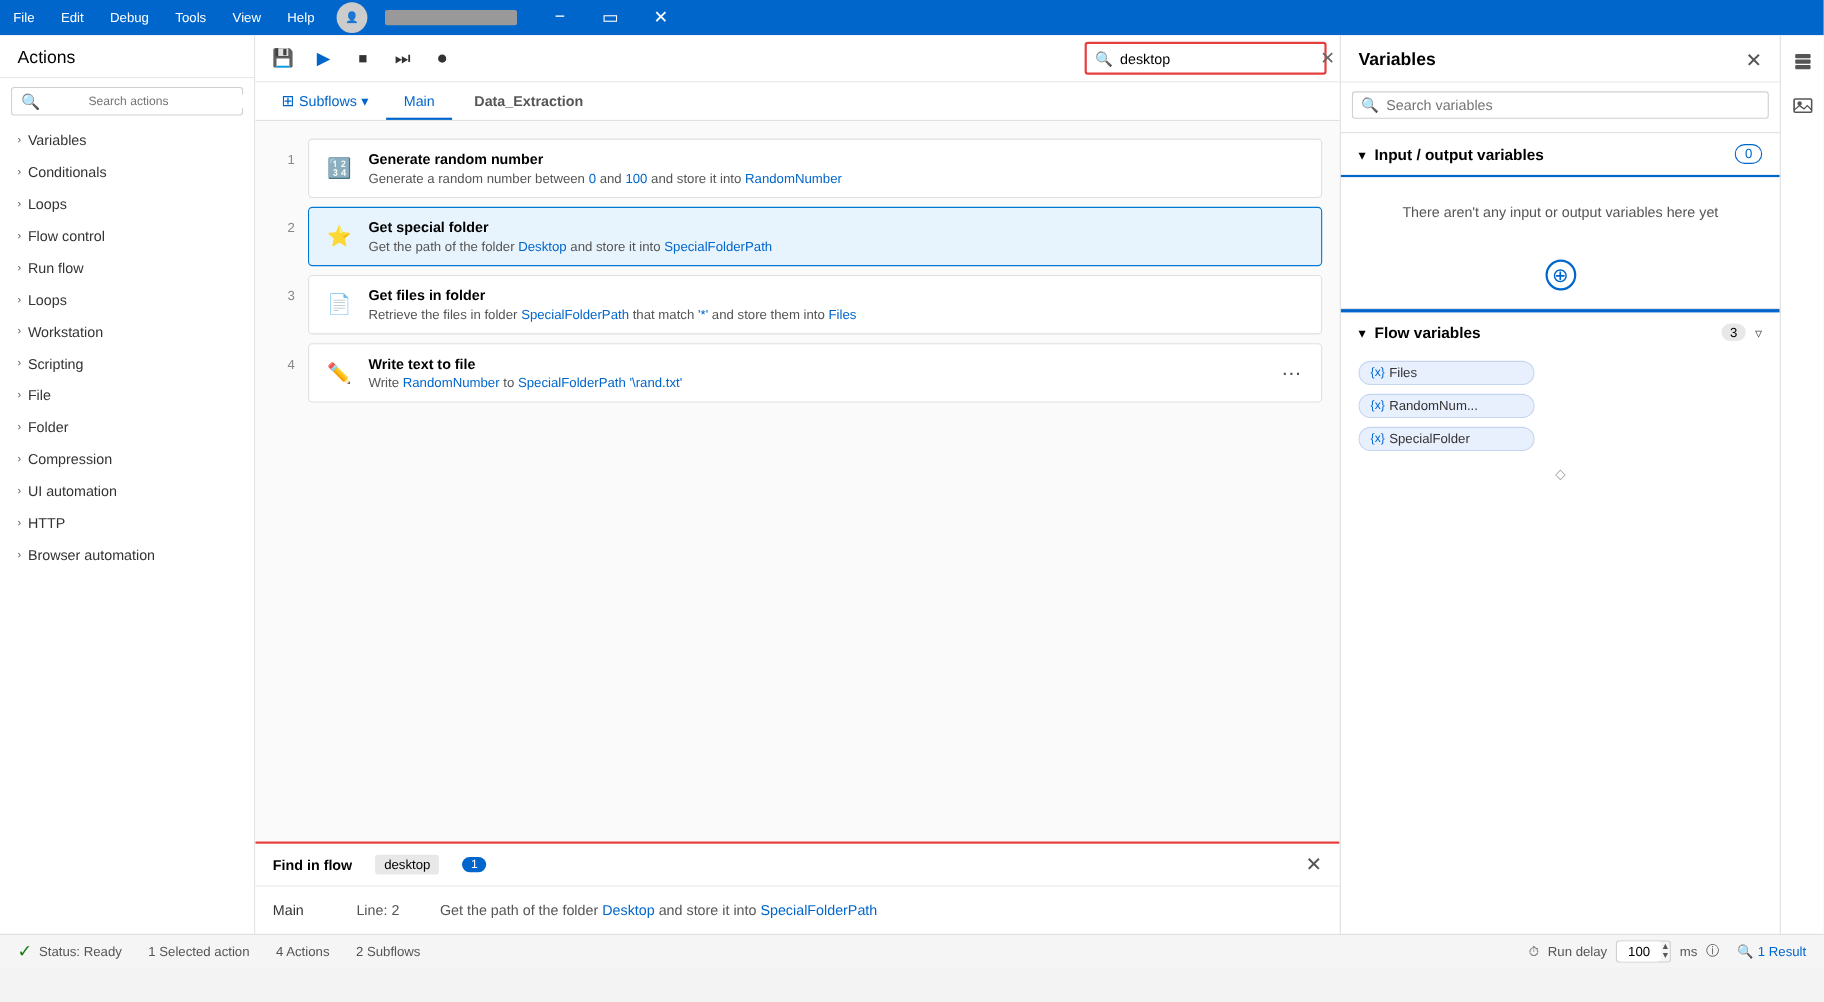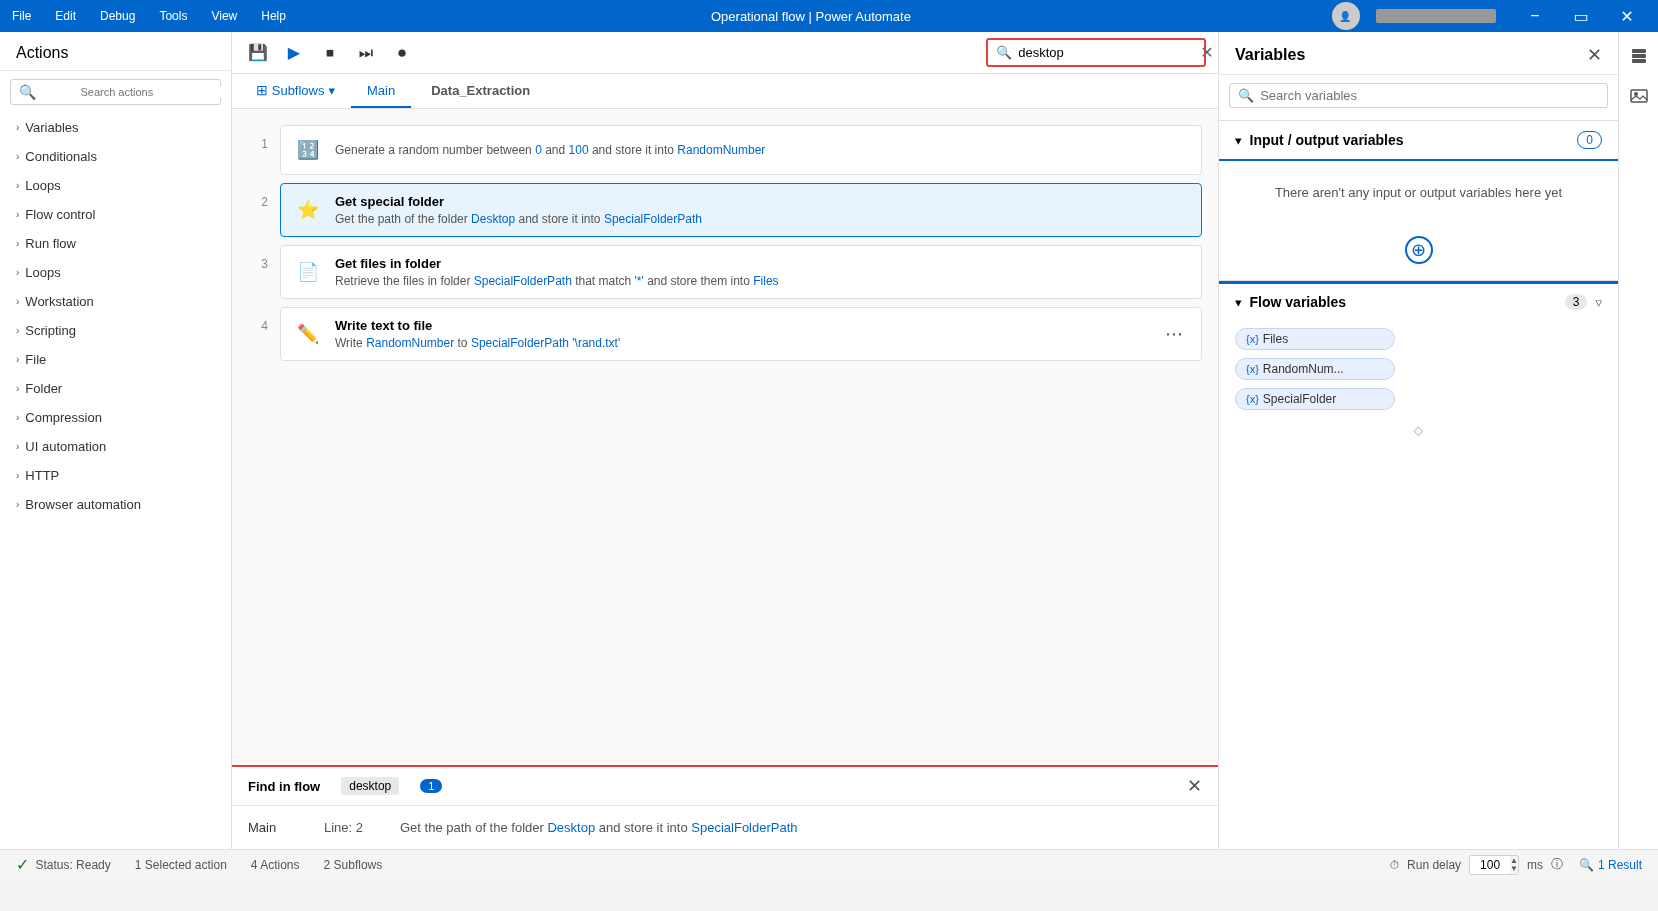--- a/index.html
+++ b/index.html
@@ -434,21 +434,20 @@
 
   <div class="titlebar">
     <div class="titlebar-menu">
       <span>File</span>
       <span>Edit</span>
       <span>Debug</span>
       <span>Tools</span>
       <span>View</span>
       <span>Help</span>
     </div>
-    <div class="titlebar-title">Operational flow | Power Automate</div>
     <div class="titlebar-avatar">👤</div>
     <div style="width:120px; background:#999; height:14px; border-radius:2px;"></div>
     <div class="titlebar-controls">
       <span>−</span>
       <span>▭</span>
       <span class="close">✕</span>
     </div>
   </div>
 
   <div style="display:flex; flex:1; overflow:hidden; flex-direction:column;">
@@ -548,20 +547,21 @@
 
         <div style="flex:1; display:flex; flex-direction:column; overflow:hidden;">
 
           <div class="flow-steps">
 
             <div class="step-row">
               <div class="step-num">1</div>
               <div class="step-card">
                 <div class="step-icon">🔢</div>
                 <div class="step-content">
+                  <div class="step-title">Generate random number</div>
                   <div class="step-desc">
                     <span>Generate a random number between</span>
                     <span class="var">0</span>
                     <span>and</span>
                     <span class="var">100</span>
                     <span>and store it into</span>
                     <span class="var">RandomNumber</span>
                   </div>
                 </div>
               </div>

